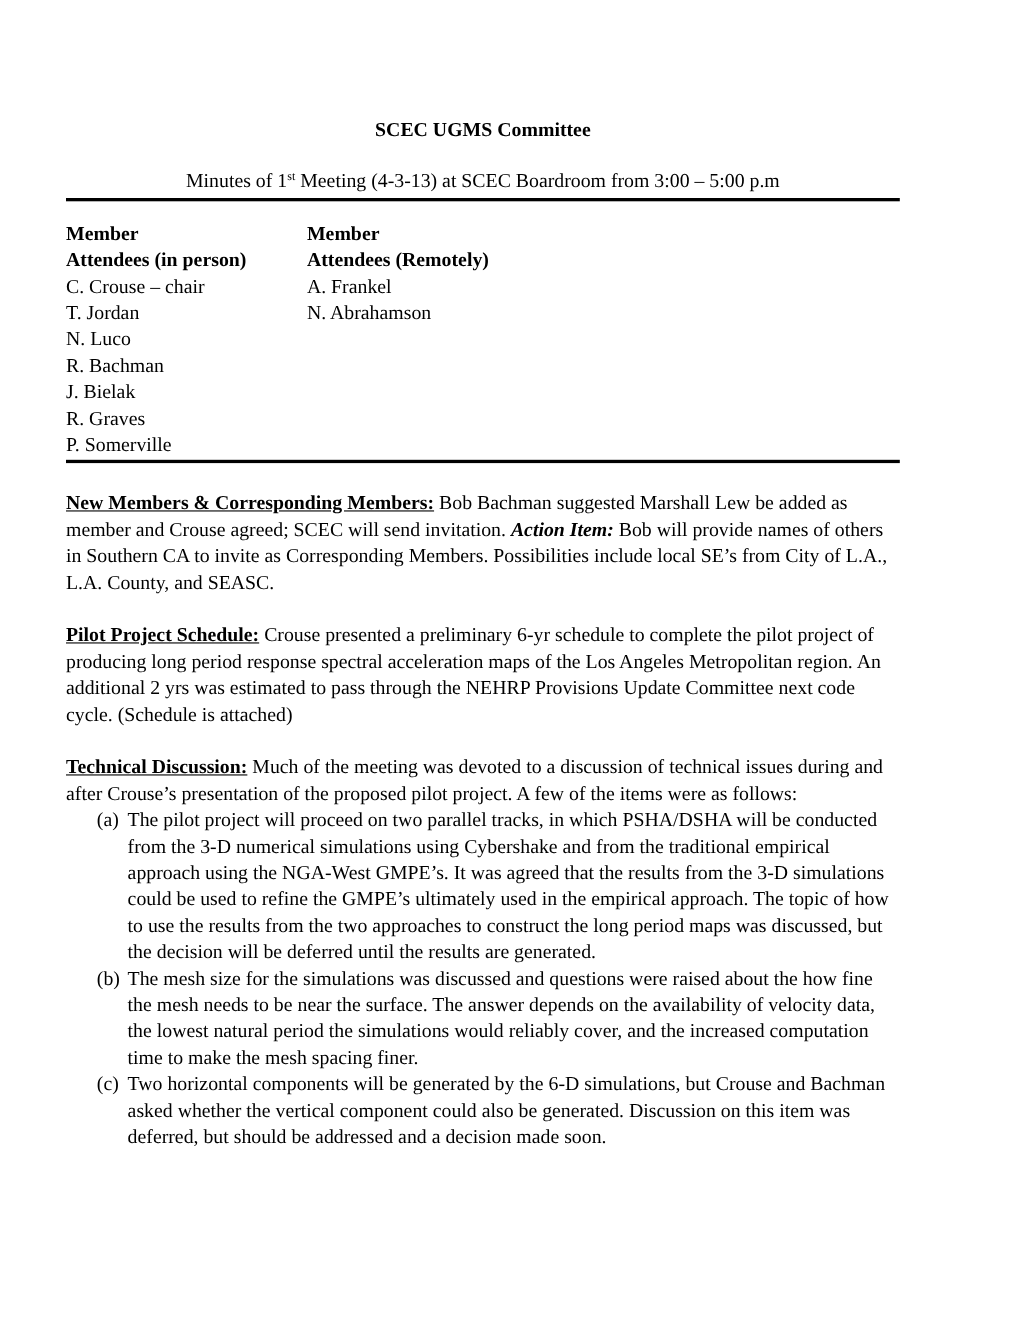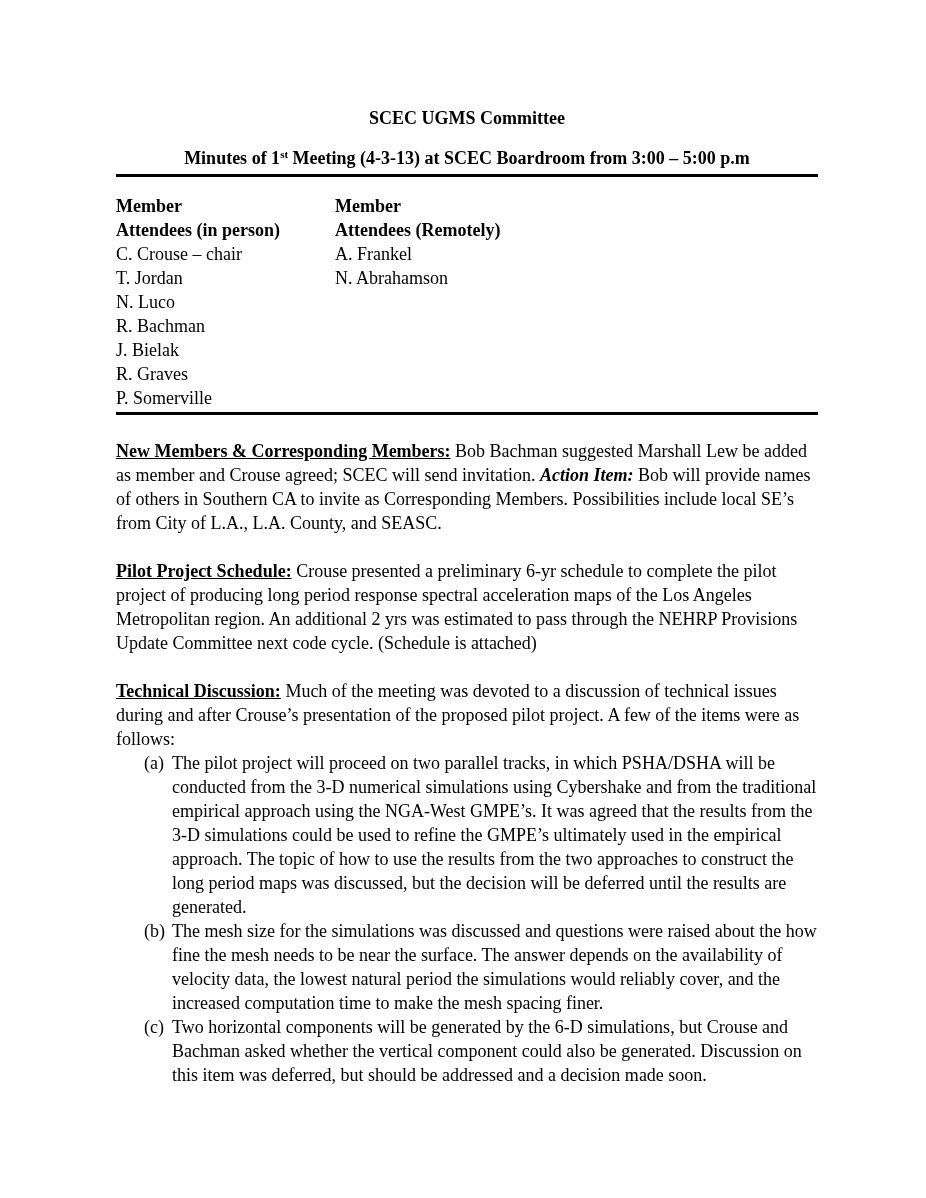--- a/index.html
+++ b/index.html
@@ -7,36 +7,36 @@
   body {
     width: 926px;
     height: 1198px;
     font-family: "Liberation Serif", serif;
     color: #000000;
     position: relative;
   }
   .page {
     width: 926px;
     height: 1198px;
-    padding: 106px 108px 0 116px;
+    padding: 106px 108px 0 60px;
     overflow: hidden;
     background: #ffffff;
   }
   .doc-title {
     font-size: 18px;
     font-weight: bold;
     text-align: center;
     line-height: 24px;
   }
   .doc-subtitle {
     font-size: 18px;
-    font-weight: bold;
+    font-weight: normal;
     text-align: center;
     line-height: 24px;
-    margin-top: 16px;
+    margin-top: 22px;
     white-space: nowrap;
   }
   .doc-subtitle sup {
     font-size: 11px;
     position: relative;
     top: -6px;
     vertical-align: baseline;
     line-height: 0;
   }
   .rule {

